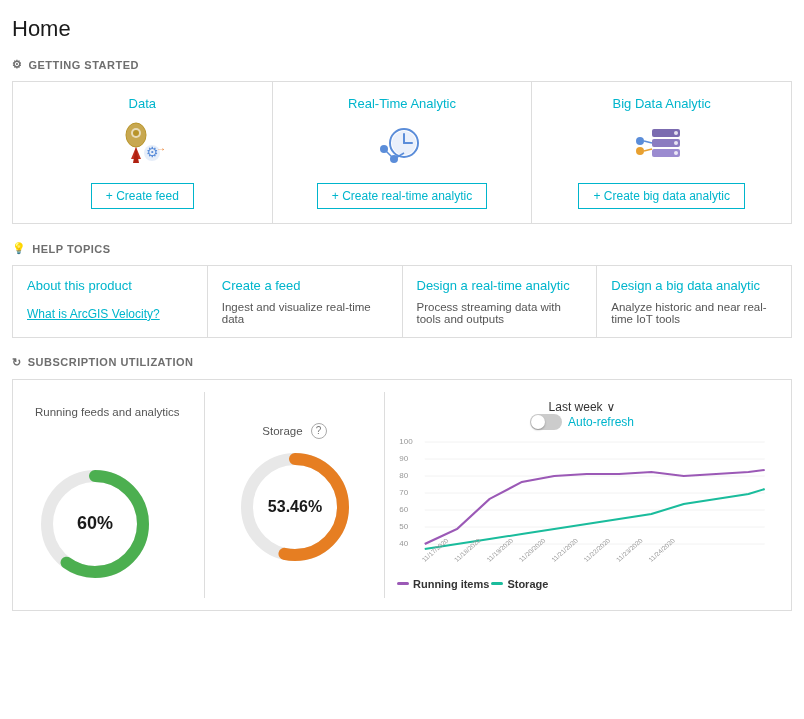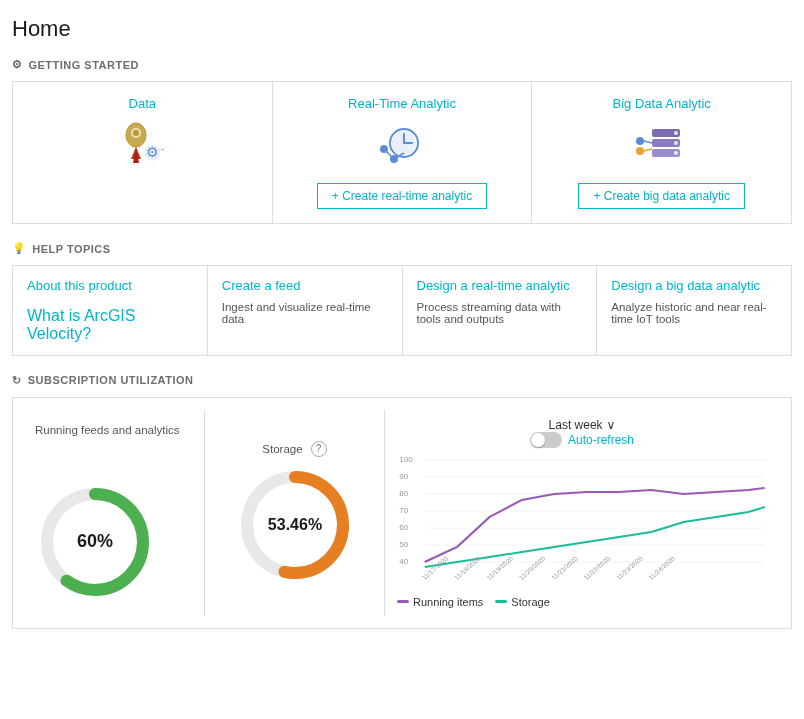--- a/index.html
+++ b/index.html
@@ -20,21 +20,21 @@
     .gs-card-icon { width: 60px; height: 50px; margin: 0 auto 12px auto; display: flex; align-items: center; justify-content: center; }
     .gs-card-btn { border: 1px solid #00b5cc; color: #00b5cc; background: #fff; padding: 5px 14px; cursor: pointer; font-size: 12px; display: inline-flex; align-items: center; gap: 4px; }
 
     
     .help-topics { border: 1px solid #ddd; margin-bottom: 18px; }
     .ht-cards { display: flex; }
     .ht-card { flex: 1; padding: 12px 14px; border-right: 1px solid #ddd; }
     .ht-card:last-child { border-right: none; }
     .ht-card-title { color: #00b5cc; font-size: 13px; margin-bottom: 6px; line-height: 1.3; }
     .ht-card-sub { color: #555; font-size: 11.5px; margin-top: 2px; }
-    .ht-card-link { color: #00b5cc; font-size: 16px; margin-top: 12px; cursor: pointer; display: block; }
+    .ht-card-link { color: #00b5cc; font-size: 12px; margin-top: 12px; cursor: pointer; display: block; text-decoration: underline; }
 
     
     .subscription { border: 1px solid #ddd; }
     .sub-body { display: flex; padding: 12px; gap: 0; }
     .sub-donut-area { flex: 0 0 180px; display: flex; flex-direction: column; align-items: flex-start; justify-content: center; border-right: 1px solid #ddd; padding: 10px; gap: 36px; }
     .sub-donut-label { font-size: 11.5px; color: #555; margin-bottom: 10px; text-align: center; }
 
     .sub-storage-area { flex: 0 0 180px; display: flex; flex-direction: column; align-items: center; justify-content: center; border-right: 1px solid #ddd; padding: 10px; }
 
     .sub-chart-area { flex: 1; padding: 8px 12px; }
@@ -43,21 +43,21 @@
     .chart-autorefresh { display: flex; align-items: center; gap: 6px; font-size: 12px; }
     .toggle { width: 32px; height: 16px; background: #ccc; border-radius: 8px; position: relative; cursor: pointer; }
     .toggle-knob { width: 14px; height: 14px; background: #fff; border-radius: 50%; position: absolute; top: 1px; left: 1px; box-shadow: 0 1px 2px rgba(0,0,0,0.3); }
     .autorefresh-label { color: #00b5cc; }
 
     
     .chart-container { width: 100%; height: 140px; position: relative; }
     svg.line-chart { width: 100%; height: 100%; }
 
     
-    .chart-legend { display: flex; gap: 12px; margin-top: 4px; font-size: 11px; }
+    .chart-legend { display: flex; gap: 2px; margin-top: 4px; font-size: 11px; font-weight: bold; }
     .legend-item { display: flex; align-items: center; gap: 4px; }
     .legend-dot { width: 12px; height: 3px; border-radius: 2px; }
 
     .sub-donut-row { display: flex; align-items: center; gap: 4px; }
     .storage-info-icon { width: 16px; height: 16px; border: 1px solid #aaa; border-radius: 50%; display: inline-flex; align-items: center; justify-content: center; font-size: 10px; color: #777; cursor: pointer; }
 
     .section-wrapper { margin-bottom: 0; }
   </style>
 </head>
 <body>
@@ -82,20 +82,21 @@
               <ellipse cx="22" cy="12" rx="5" ry="5" fill="#fff" opacity="0.6"></ellipse>
               <polygon points="22,26 17,38 27,38" fill="#c03020"></polygon>
               <polygon points="22,26 19,42 25,42" fill="#b02010"></polygon>
               <circle cx="22" cy="12" r="3" fill="#b8942a"></circle>
 
               <circle cx="38" cy="32" r="8" fill="#5b8dd9" opacity="0.15"></circle>
               <text x="32" y="36" font-size="14" fill="#5b8dd9">⚙</text>
               <text x="42" y="30" font-size="10" fill="#e87722">→</text>
             </svg>
           </div>
+          <button class="gs-card-btn">+ Create feed</button>
         </div>
 
         <div class="gs-card">
           <div class="gs-card-title">Real-Time Analytic</div>
           <div class="gs-card-icon">
             <svg width="56" height="50" viewBox="0 0 56 50">
 
               <circle cx="30" cy="22" r="14" fill="none" stroke="#5b8dd9" stroke-width="2"></circle>
               <circle cx="30" cy="22" r="12" fill="#eaf0fb"></circle>
               <line x1="30" y1="22" x2="30" y2="13" stroke="#5b8dd9" stroke-width="2" stroke-linecap="round"></line>

